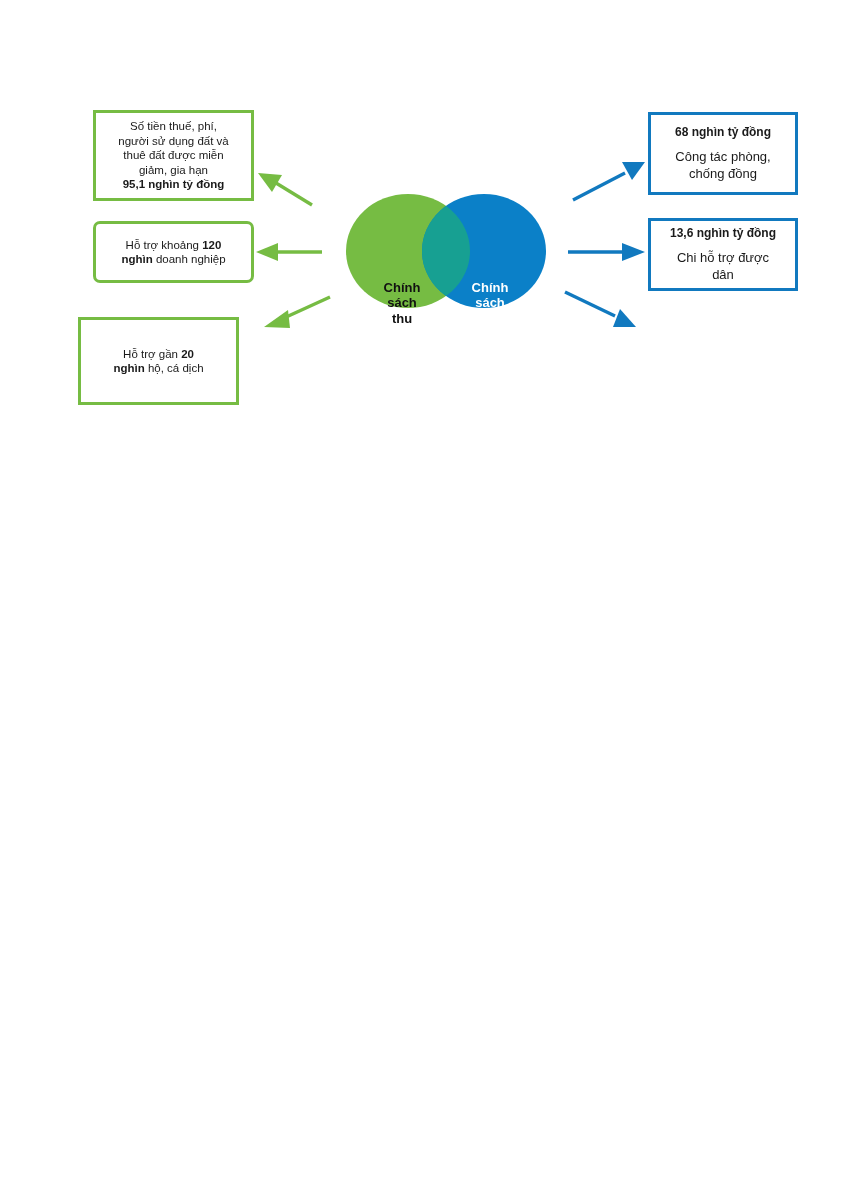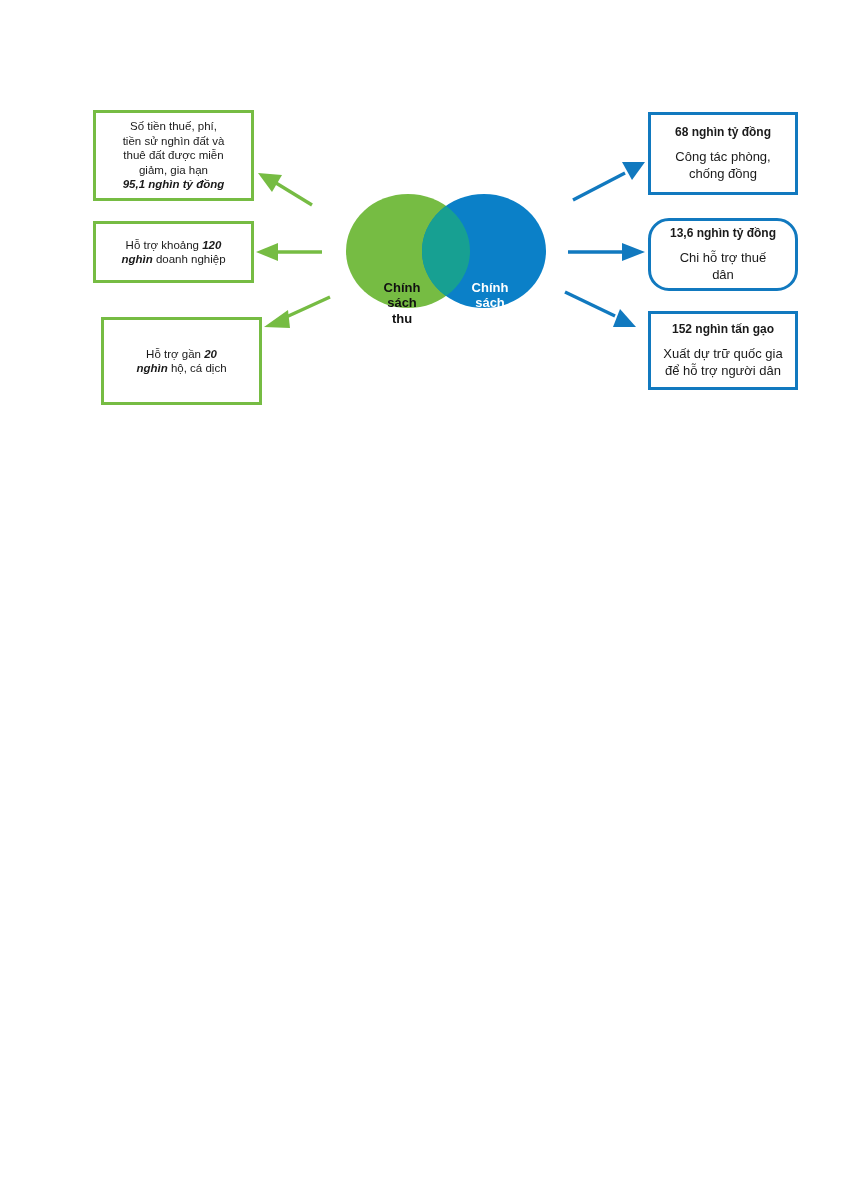--- a/index.html
+++ b/index.html
@@ -51,45 +51,45 @@
     border: 3px solid #76bc43;
   }
   .box-blue {
     border: 3px solid #1179bf;
   }
 
   .ln {
     display: block;
     white-space: nowrap;
   }
-  .b { font-weight: bold; font-style: italic; }
+  .b { font-weight: bold; }
 
   
   #box-tax-relief {
     left: 93px;  top: 110px;  width: 161px; height: 91px;
     font-size: 11.5px;
   }
   #box-business-support {
     left: 93px;  top: 221px;  width: 161px; height: 62px;
     font-size: 11.5px;
+    border-radius: 7px;
   }
   #box-household-support {
-    left: 101px;  top: 317px;  width: 161px; height: 88px;
+    left: 78px;  top: 317px;  width: 161px; height: 88px;
     font-size: 11.5px;
   }
 
   
   #box-pandemic-spending {
     left: 648px; top: 112px; width: 150px; height: 83px;
     font-size: 11px;
   }
   #box-people-support {
     left: 648px; top: 218px; width: 150px; height: 73px;
     font-size: 11px;
-    border-radius: 21px;
   }
   #box-rice-reserve {
     left: 648px; top: 311px; width: 150px; height: 79px;
     font-size: 11px;
   }
 
   .headline {
     display: block;
     font-weight: bold;
     font-size: 12px;
@@ -140,21 +140,21 @@
 </head>
 <body>
 
 <div id="page">
 
   <div id="diagram">
 
     <div class="box box-green" id="box-tax-relief">
       <div class="inner">
         <span class="ln">Số tiền thuế, phí,</span>
-        <span class="ln">tiền sử nghìn đất và</span>
+        <span class="ln">người sử dụng đất và</span>
         <span class="ln">thuê đất được miễn</span>
         <span class="ln">giảm, gia hạn</span>
         <span class="ln b">95,1 nghìn tỷ đồng</span>
       </div>
     </div>
 
     <div class="box box-green" id="box-business-support">
       <div class="inner">
         <span class="ln"><span>Hỗ trợ khoảng </span><span class="b">120</span></span>
         <span class="ln"><span class="b">nghìn</span><span> doanh nghiệp</span></span>
@@ -172,32 +172,25 @@
       <div class="inner">
         <span class="headline">68 nghìn tỷ đồng</span>
         <span class="subline">Công tác phòng,</span>
         <span class="subline">chống đồng</span>
       </div>
     </div>
 
     <div class="box box-blue" id="box-people-support">
       <div class="inner">
         <span class="headline">13,6 nghìn tỷ đồng</span>
-        <span class="subline">Chi hỗ trợ thuế</span>
+        <span class="subline">Chi hỗ trợ được</span>
         <span class="subline">dân</span>
       </div>
     </div>
 
-    <div class="box box-blue" id="box-rice-reserve">
-      <div class="inner">
-        <span class="headline">152 nghìn tấn gạo</span>
-        <span class="subline">Xuất dự trữ quốc gia</span>
-        <span class="subline">để hỗ trợ người dân</span>
-      </div>
-    </div>
 
     <div id="venn">
       <svg width="248" height="118" viewBox="0 0 248 118">
         <defs>
           <clipPath id="clip-right-ellipse">
             <ellipse cx="162" cy="59" rx="62" ry="57"></ellipse>
           </clipPath>
         </defs>
         <ellipse cx="86" cy="59" rx="62" ry="57" fill="#76bc43"></ellipse>
         <ellipse cx="162" cy="59" rx="62" ry="57" fill="#0b80c8"></ellipse>

